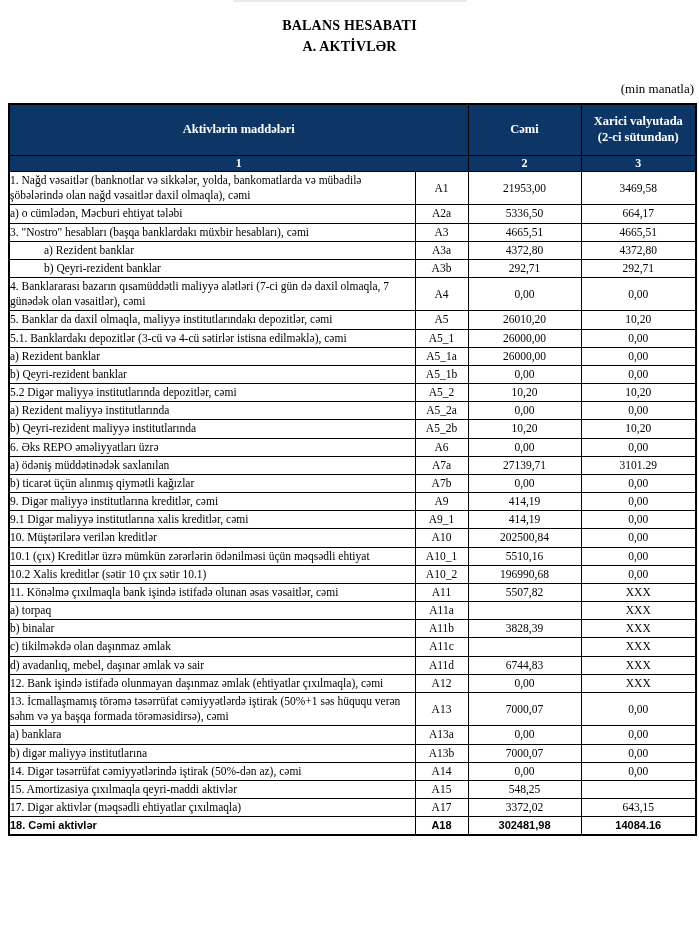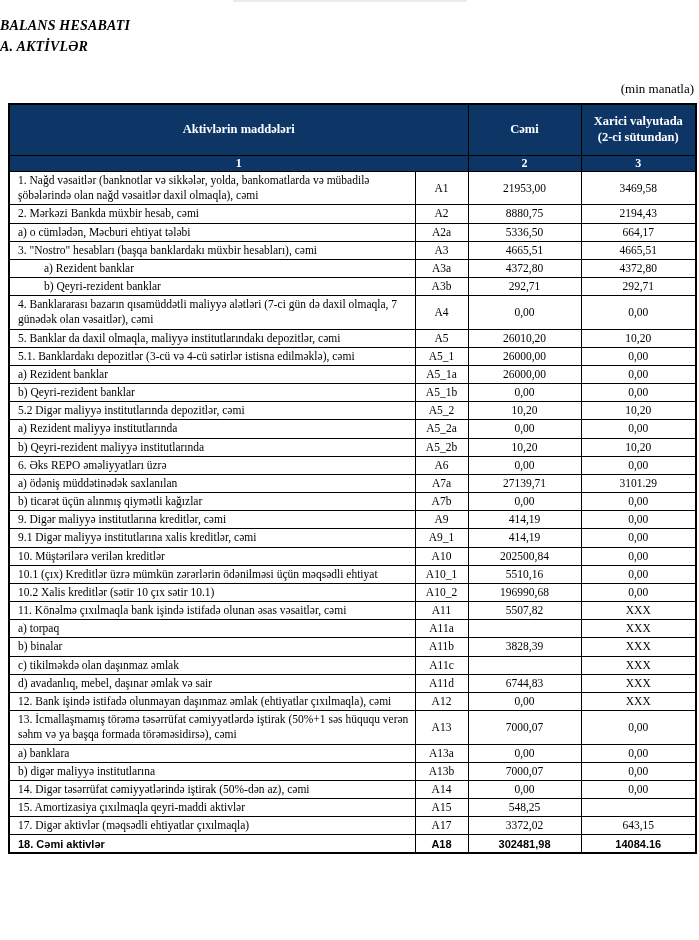--- a/index.html
+++ b/index.html
@@ -18,25 +18,25 @@
   .top-artifact {
     position: absolute;
     left: 233px;
     top: 0;
     width: 234px;
     height: 2px;
     background: #ebebeb;
   }
   .title-block {
     margin-top: 15px;
+    text-align: center;
     font-weight: bold;
     font-size: 14px;
     line-height: 1.5;
     letter-spacing: 0.2px;
-    font-style: italic;
   }
   .unit-note {
     text-align: right;
     font-size: 13px;
     margin: 24px 5px 6px 0;
   }
   table.balance {
     border-collapse: collapse;
     table-layout: fixed;
     width: 687px;
@@ -61,21 +61,21 @@
   thead tr.head-main th { height: 46px; }
   thead tr.head-nums th { height: 15px; padding: 0 4px; font-size: 12px; }
   tbody td {
     font-size: 11.5px;
     line-height: 1.32;
     padding: 1px 4px;
     height: 15px;
     vertical-align: middle;
     background: #ffffff;
   }
-  td.desc { text-align: left; padding-left: 8px; }
+  td.desc { text-align: left; padding-left: 0; }
   td.desc.indent { padding-left: 34px; }
   td.c { text-align: center; }
   tr.bold td {
     font-family: "Liberation Sans", sans-serif;
     font-weight: bold;
     font-size: 11px;
     border-bottom: 2px solid #000000;
   }
 </style>
 </head>
@@ -110,26 +110,20 @@
     </tr>
   </thead>
   <tbody>
       <tr>
         <td class="desc">1. Nağd vəsaitlər (banknotlar və sikkələr, yolda, bankomatlarda və mübadilə şöbələrində olan nağd vəsaitlər daxil olmaqla), cəmi</td>
         <td class="c">A1</td>
         <td class="c">21953,00</td>
         <td class="c">3469,58</td>
       </tr>
       <tr>
-        <td class="desc">2. Mərkəzi Bankda müxbir hesab, cəmi</td>
-        <td class="c">A2</td>
-        <td class="c">8880,75</td>
-        <td class="c">2194,43</td>
-      </tr>
-      <tr>
         <td class="desc">a) o cümlədən, Məcburi ehtiyat tələbi</td>
         <td class="c">A2a</td>
         <td class="c">5336,50</td>
         <td class="c">664,17</td>
       </tr>
       <tr>
         <td class="desc">3. "Nostro" hesabları (başqa banklardakı müxbir hesabları), cəmi</td>
         <td class="c">A3</td>
         <td class="c">4665,51</td>
         <td class="c">4665,51</td>

